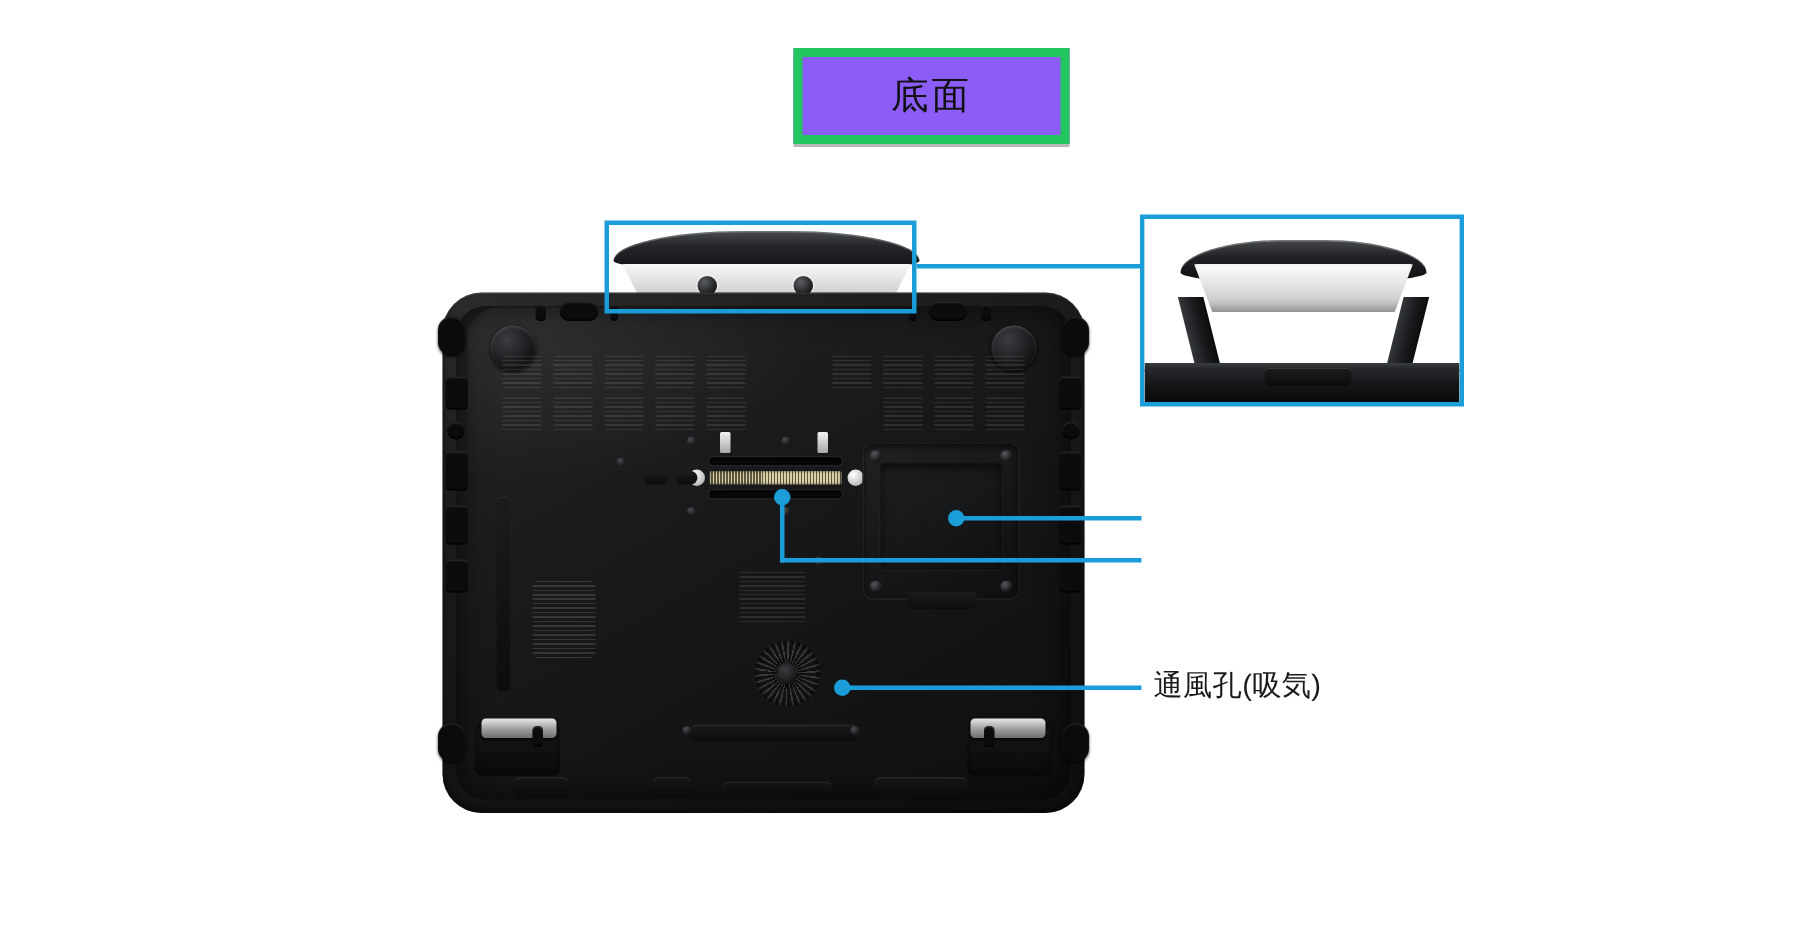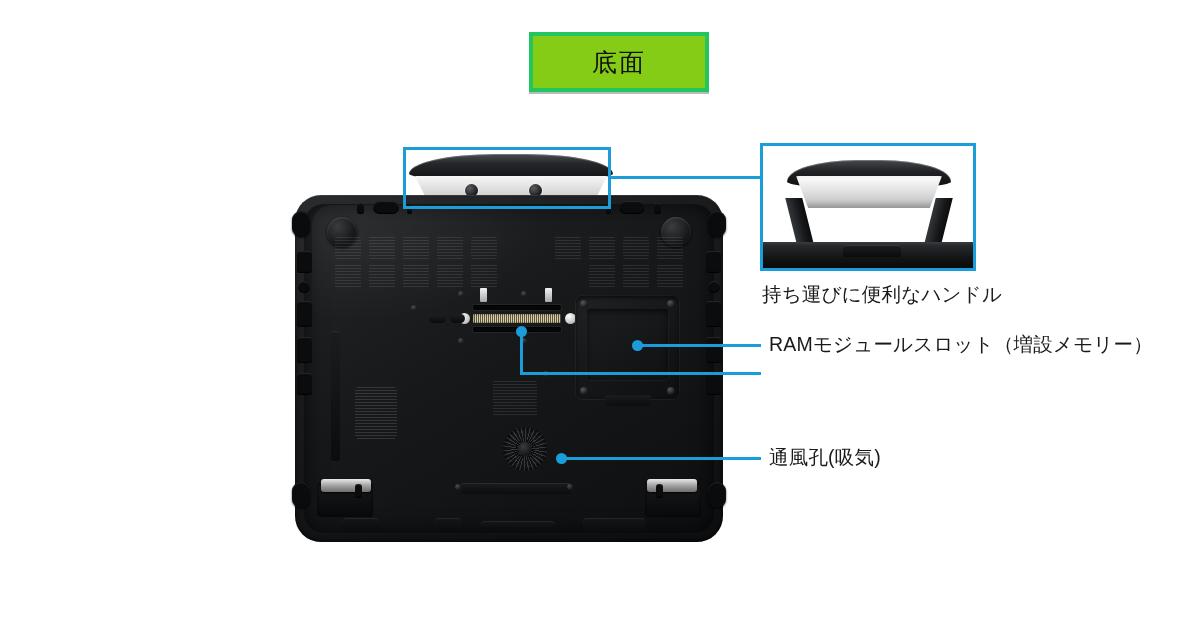--- a/index.html
+++ b/index.html
@@ -6,21 +6,21 @@
   body{
     width:1200px;height:627px;background:#ffffff;overflow:hidden;
     font-family:"Liberation Sans","DejaVu Sans",sans-serif;
     position:relative;
   }
   .stage{position:absolute;inset:0;}
 
   
   .title-box{
     position:absolute;left:529px;top:32px;width:172px;height:52px;
-    background:#84cc16;border:4px solid #22c55e;
+    background:#8b5cf6;border:6px solid #22c55e;
     box-shadow:0 2px 0 0 #b9b9b9;
     display:flex;align-items:center;justify-content:center;
   }
   .title-text{font-size:25px;color:#111;letter-spacing:2px;line-height:1;}
 
   
   .label{
     position:absolute;font-size:19.5px;color:#1a1a1a;
     white-space:nowrap;line-height:1.2;letter-spacing:.2px;
   }
@@ -342,17 +342,15 @@
   <div class="cyan-dot" style="left:632px;top:340px;"></div>
   <div class="cyan-line" style="left:637px;top:344px;width:124px;height:3px;"></div>
 
   <div class="cyan-dot" style="left:516px;top:326px;"></div>
   <div class="cyan-line" style="left:520px;top:331px;width:3px;height:44px;"></div>
   <div class="cyan-line" style="left:520px;top:372px;width:241px;height:3px;"></div>
 
   <div class="cyan-dot" style="left:556px;top:453px;"></div>
   <div class="cyan-line" style="left:561px;top:457px;width:200px;height:3px;"></div>
 
-  <div class="label" id="lbl-handle">持ち運びに便利なハンドル</div>
-  <div class="label" id="lbl-ram">RAMモジュールスロット（増設メモリー）</div>
   <div class="label" id="lbl-vent">通風孔(吸気)</div>
 
 </div>
 
 </body></html>

